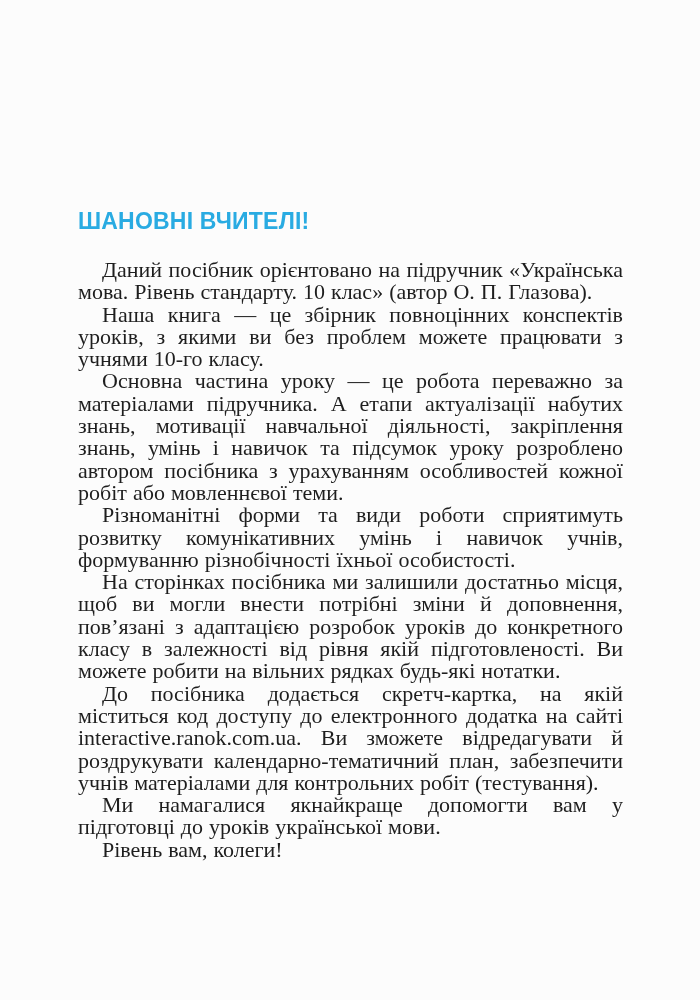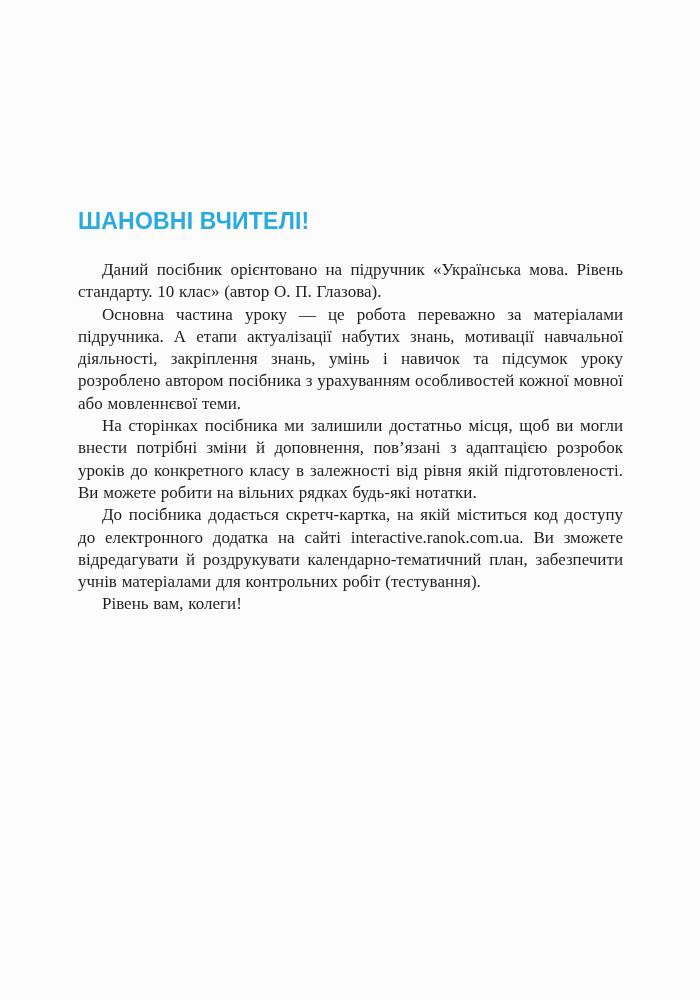--- a/index.html
+++ b/index.html
@@ -32,36 +32,39 @@
     font-family: "Liberation Sans", sans-serif;
     font-weight: 700;
     font-size: 23px;
     line-height: 26px;
     color: #29abe2;
     margin: 0 0 25px 0;
     letter-spacing: 0.2px;
   }
   .body-text p {
     font-family: "Liberation Serif", serif;
-    font-size: 17px;
+    font-size: 22px;
     line-height: 22.3px;
     color: #1e1e1e;
     text-align: justify;
     text-indent: 24px;
     margin: 0;
     word-spacing: 0.5px;
   }
 </style>
 </head>
 <body>
 
 <div class="page">
   <div class="content">
     <h1 class="heading">ШАНОВНІ ВЧИТЕЛІ!</h1>
     <div class="body-text">
       <p>Даний посібник орієнтовано на підручник «Українська мова. Рівень стандарту. 10 клас» (автор О. П. Глазова).</p>
-      <p>Основна частина уроку — це робота переважно за матеріалами підручника. А етапи актуалізації набутих знань, мотивації навчальної діяльності, закріплення знань, умінь і навичок та підсумок уроку розроблено автором посібника з урахуванням особливостей кожної мовної або мовленнєвої теми.</p>
+      <p>Наша книга — це збірник повноцінних конспектів уроків, з якими ви без проблем можете працювати з учнями 10-го класу.</p>
+      <p>Основна частина уроку — це робота переважно за матеріалами підручника. А етапи актуалізації набутих знань, мотивації навчальної діяльності, закріплення знань, умінь і навичок та підсумок уроку розроблено автором посібника з урахуванням особливостей кожної робіт або мовленнєвої теми.</p>
+      <p>Різноманітні форми та види роботи сприятимуть розвитку комунікативних умінь і навичок учнів, формуванню різнобічності їхньої особистості.</p>
       <p>На сторінках посібника ми залишили достатньо місця, щоб ви могли внести потрібні зміни й доповнення, пов’язані з адаптацією розробок уроків до конкретного класу в залежності від рівня якій підготовленості. Ви можете робити на вільних рядках будь-які нотатки.</p>
       <p>До посібника додається скретч-картка, на якій міститься код доступу до електронного додатка на сайті interactive.ranok.com.ua. Ви зможете відредагувати й роздрукувати календарно-тематичний план, забезпечити учнів матеріалами для контрольних робіт (тестування).</p>
+      <p>Ми намагалися якнайкраще допомогти вам у підготовці до уроків української мови.</p>
       <p>Рівень вам, колеги!</p>
     </div>
   </div>
 </div>
 
 </body></html>

